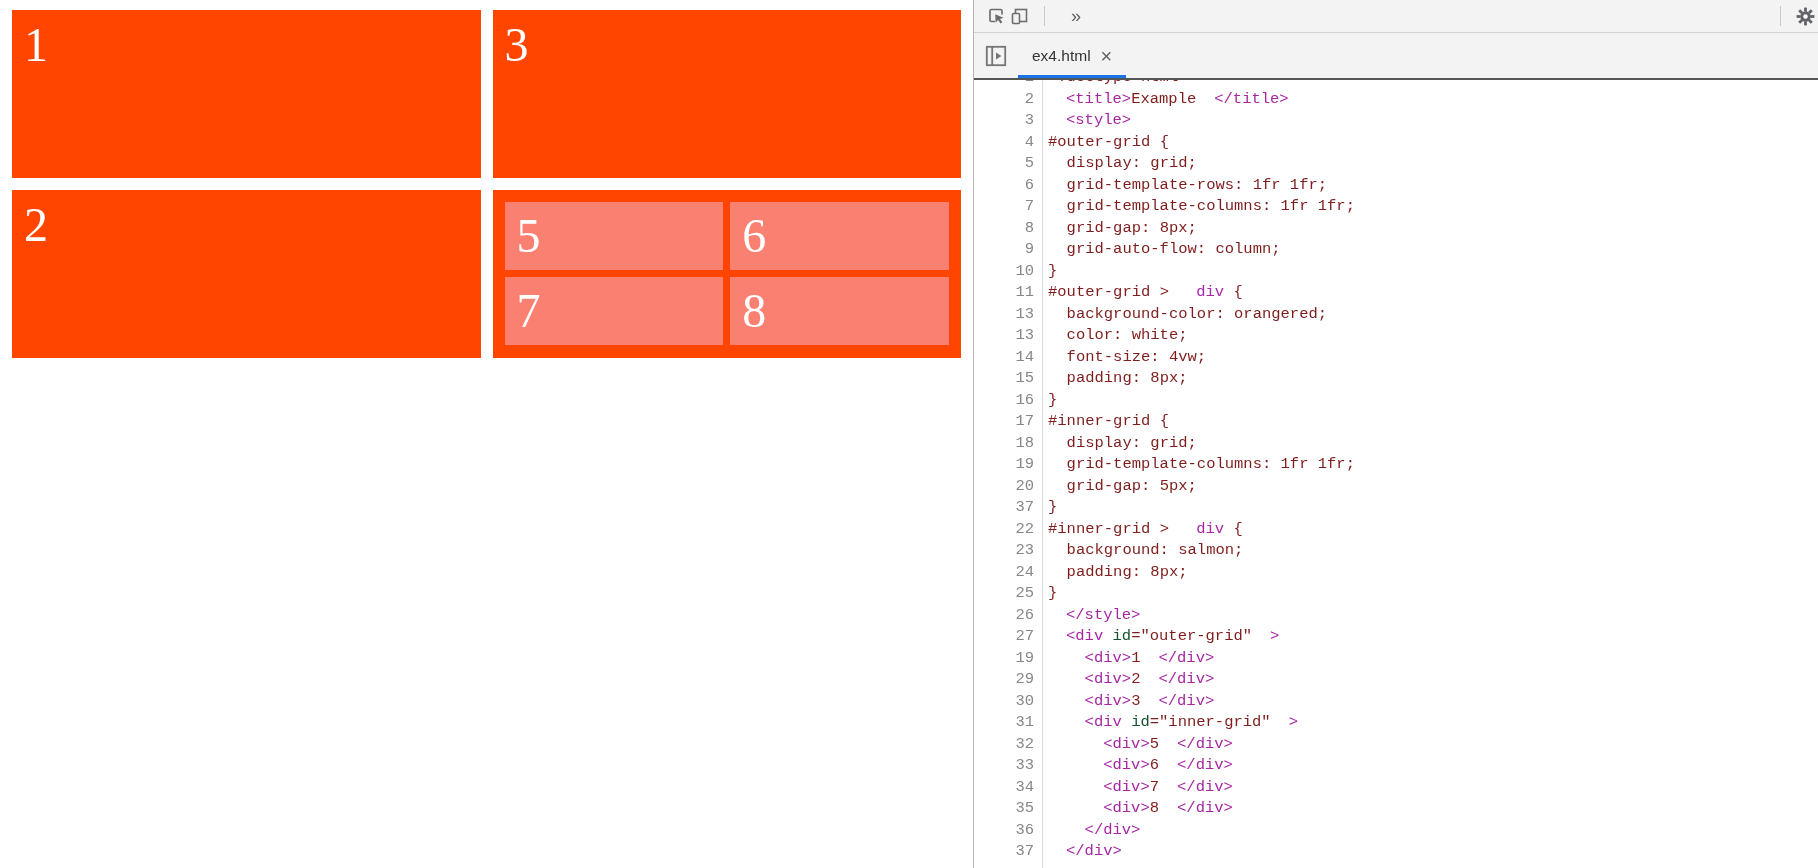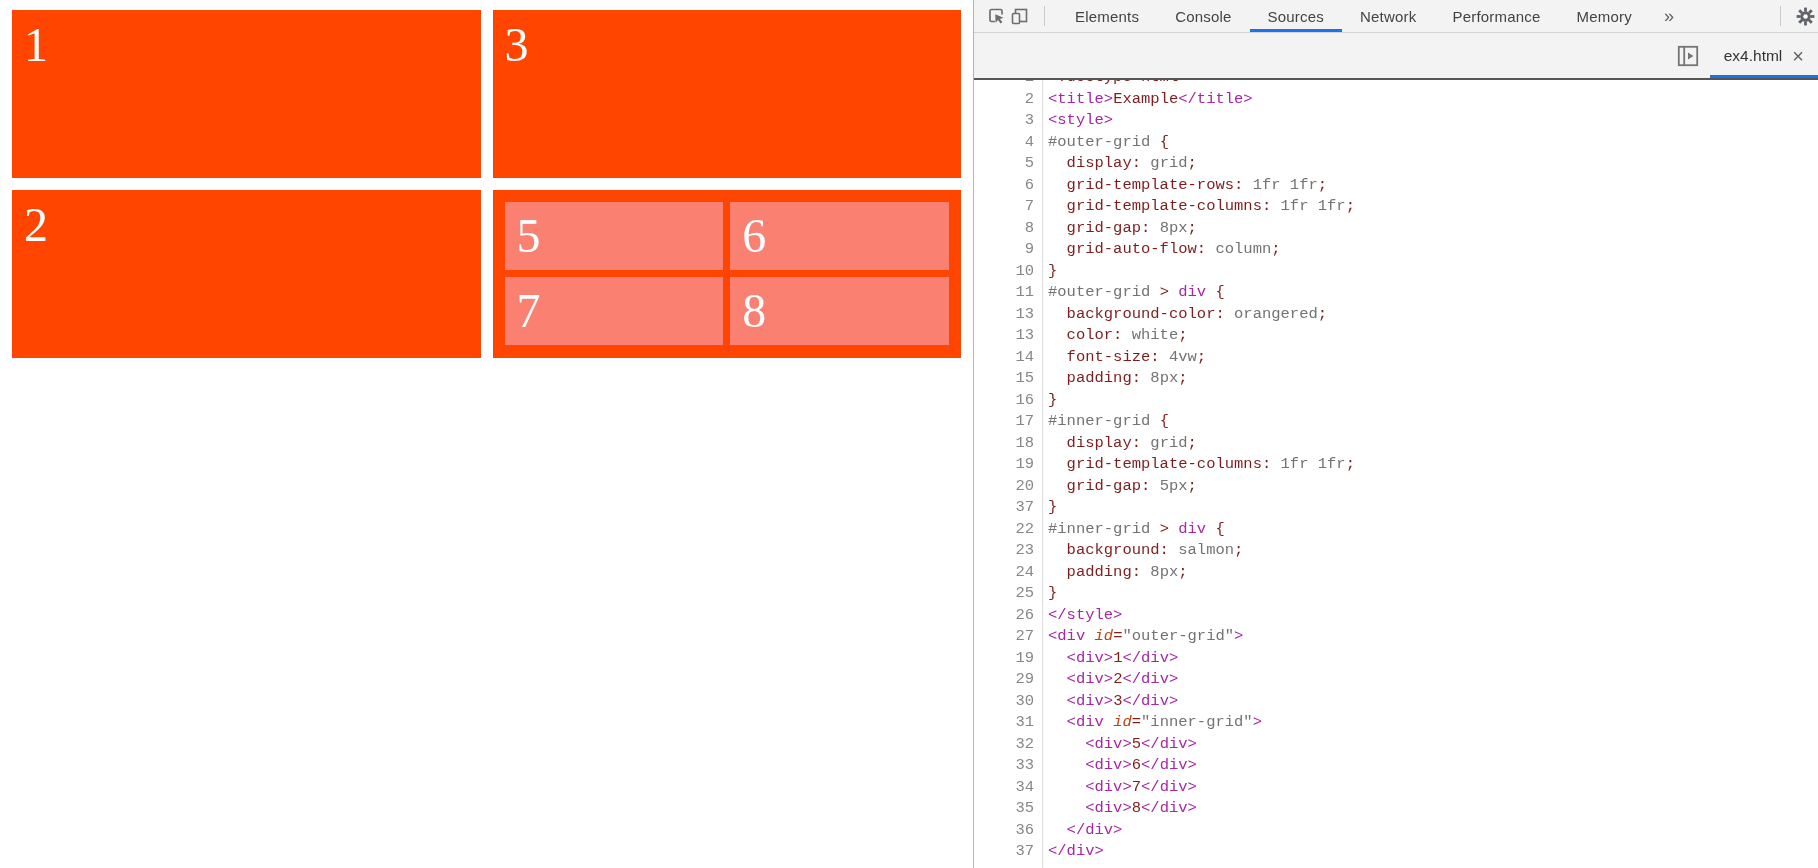--- a/index.html
+++ b/index.html
@@ -30,39 +30,39 @@
   .vsep { width:1px; height:20px; background:#ccc; margin:0 12px; flex:none; }
   .dt-tabs { display:flex; height:100%; }
   .dt-tab { height:100%; display:flex; align-items:center; padding:0 18px;
             font-size:15px; color:#434343; letter-spacing:.2px; white-space:nowrap; }
   .dt-tab.active { box-shadow:inset 0 -3px 0 #1a73e8; }
   .more-tabs { font-size:18px; color:#5f6368; padding:0 14px; }
   .spacer { flex:1; }
   .gear-wrap { margin-right:1px; }
 
   .dt-tabstrip { height:47px; background:#f3f3f3; border-bottom:2px solid #565656;
-                 display:flex; align-items:center; padding-left:10px;justify-content:flex-end; }
+                 display:flex; align-items:center; padding-left:10px; }
   .nav-toggle { margin-right:10px; }
   .file-tab { height:100%; display:flex; align-items:center; padding:0 14px;
               gap:10px; box-shadow:inset 0 -3px 0 #1a73e8; }
   .file-tab .fname { font-size:15.5px; color:#333; }
   .file-tab .fclose { font-size:20px; color:#5f6368; line-height:1; }
 
   .editor { position:absolute; left:0; right:0; top:80px; bottom:0; overflow:hidden;
             font-family:"Liberation Mono","DejaVu Sans Mono",monospace;
             font-size:15.5px; line-height:21.5px; background:#fff; }
   .gutter-border { position:absolute; left:68px; top:0; bottom:0; width:1px; background:#ddd; }
   .gutter { position:absolute; left:0; top:-13px; width:60px; text-align:right;
             color:#878787; }
   .codecol { position:absolute; left:74px; top:-13px; right:0; white-space:pre; }
   .ln, .cl { height:21.5px; }
   .tok-p { color:#7f1d1d; }
-  .tok-t { color:#a626a4; }
-  .tok-a { color:#c2410c;font-style:italic; }
-  .tok-v { color:#737373; }
+  .tok-t { color:#a626a4;margin-left:18px; }
+  .tok-a { color:#14532d; }
+  .tok-v { color:#7f1d1d; }
   svg { display:block; }
 </style>
 </head>
 <body>
 
 <div class="screen">
 
   <div class="page">
     <div class="outer-grid">
       <div class="ocell oc1" style="background: rgb(255, 69, 0); color: rgb(255, 255, 255);">1</div>
@@ -86,28 +86,20 @@
           <path d="M10.2 9.2 l8.3 3.5 -3.5 1.2 2.4 3.4 -1.9 1.3 -2.4 -3.5 -2.5 2.7 z" fill="#6e6e6e"></path>
         </svg>
       </button>
       <button class="icon-btn">
         <svg width="22" height="22" viewBox="0 0 22 22">
           <rect x="6.5" y="4.5" width="11" height="12" fill="none" stroke="#6e6e6e" stroke-width="1.6"></rect>
           <rect x="3.5" y="8.5" width="7" height="10" rx="1" fill="#f3f3f3" stroke="#6e6e6e" stroke-width="1.6"></rect>
         </svg>
       </button>
       <div class="vsep"></div>
-      <div class="dt-tabs" id="dtTabs">
-          <div class="dt-tab">Elements</div>
-          <div class="dt-tab">Console</div>
-          <div class="dt-tab active">Sources</div>
-          <div class="dt-tab">Network</div>
-          <div class="dt-tab">Performance</div>
-          <div class="dt-tab">Memory</div>
-        </div>
       <div class="more-tabs">»</div>
       <div class="spacer"></div>
       <div class="vsep"></div>
       <button class="icon-btn gear-wrap">
         <svg width="21" height="21" viewBox="0 0 21 21">
           <g fill="#5f6368">
             <circle cx="10.5" cy="10.5" r="5.2"></circle>
             <g>
               <rect x="9.1" y="1.6" width="2.8" height="4"></rect>
               <rect x="9.1" y="15.4" width="2.8" height="4"></rect>

